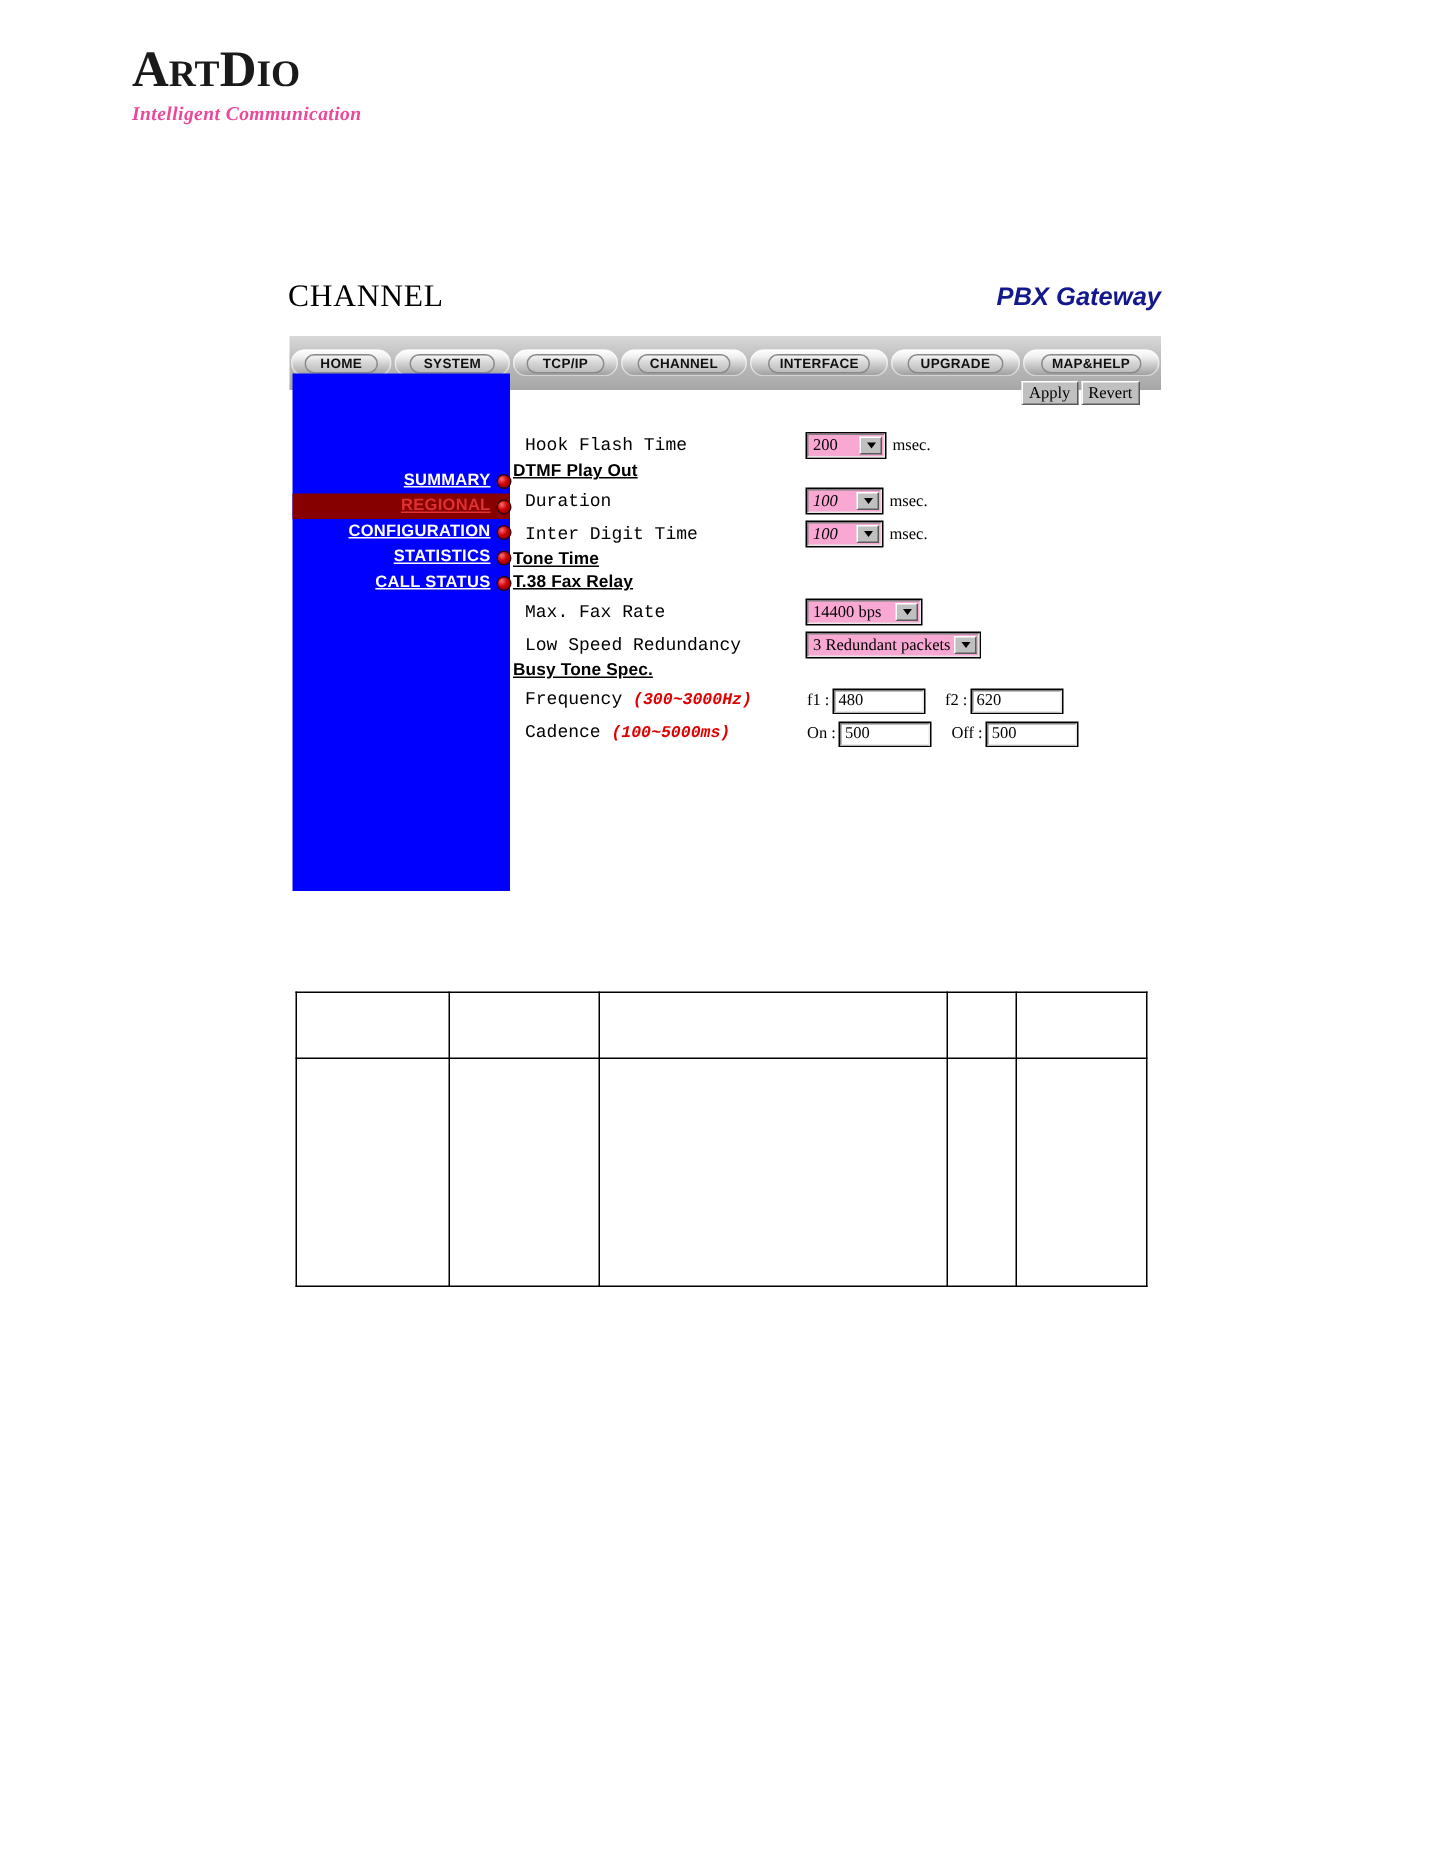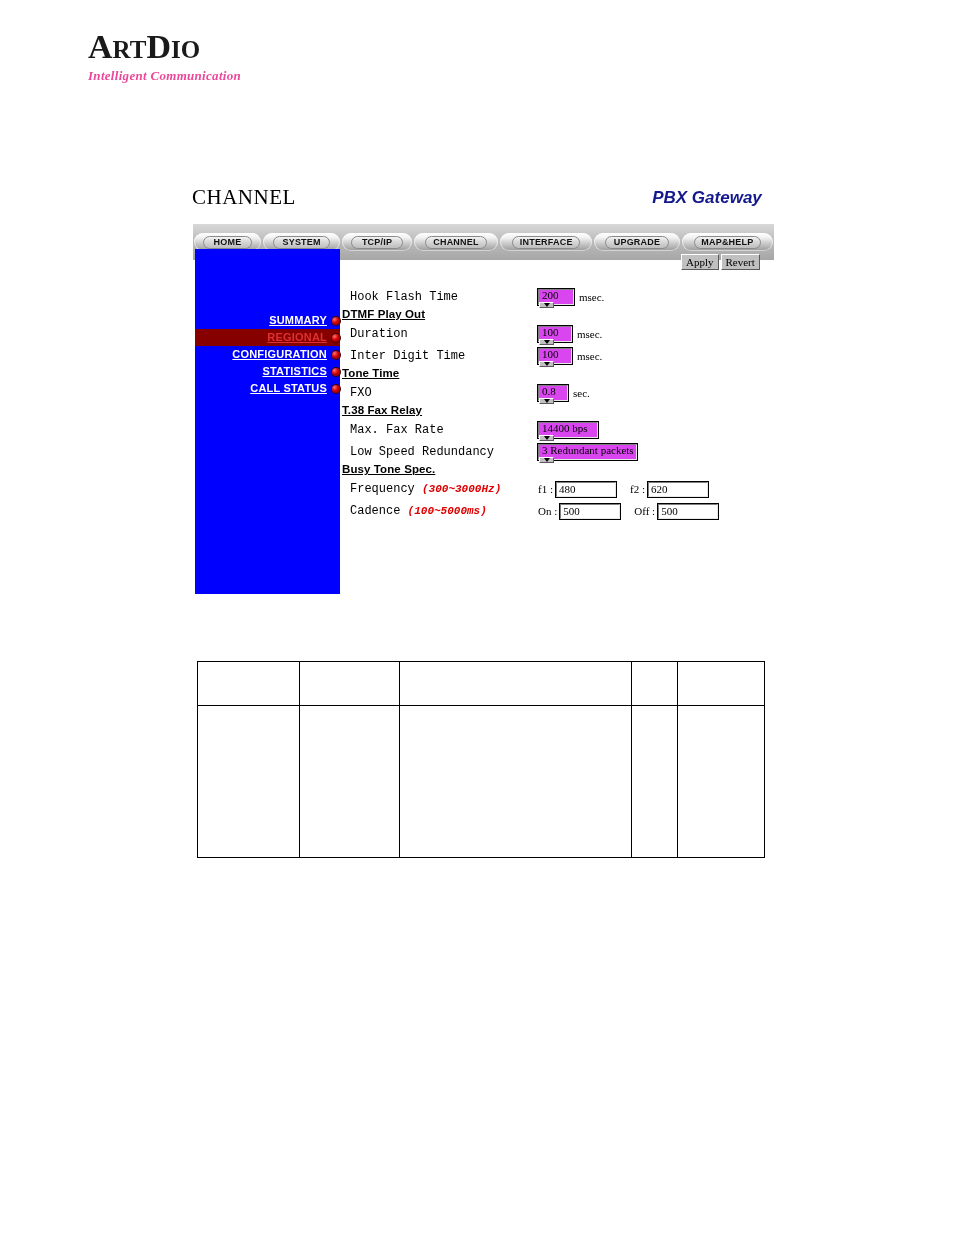--- a/index.html
+++ b/index.html
@@ -54,21 +54,21 @@
     font-size: 21px;
     color: #000000;
     letter-spacing: 0.5px;
     white-space: nowrap;
   }
   #product-title {
     position: absolute;
     left: 640px;
     top: 188px;
     width: 134px;
-    text-align: center;
+    text-align: right;
     font-family: "Liberation Sans", sans-serif;
     font-size: 17px;
     font-weight: bold;
     font-style: italic;
     color: #13188c;
     white-space: nowrap;
   }
 
   
   #navbar {
@@ -236,28 +236,27 @@
   .ctrl-wrap {
     display: flex;
     align-items: center;
   }
 
   
   .sel {
     display: inline-flex;
     align-items: stretch;
     height: 16px;
-    background: #d946ef;
+    background: #f9a8d4;
     border-top: 1px solid #7f7f7f;
     border-left: 1px solid #7f7f7f;
     border-right: 1px solid #e8e8e8;
     border-bottom: 1px solid #e8e8e8;
     box-shadow: 0 0 0 1px #000000;
     box-sizing: border-box;
-    flex-direction: column;
   }
   .sel .sel-val {
     font-family: "Liberation Serif", serif;
     font-size: 11px;
     color: #000000;
     padding: 0 3px;
     display: flex;
     align-items: center;
     white-space: nowrap;
     line-height: 11px;
@@ -276,21 +275,21 @@
     flex: 0 0 auto;
     margin: 1px 1px 1px 0;
   }
   .sel .sel-arrow .tri {
     width: 0; height: 0;
     border-left: 3.5px solid transparent;
     border-right: 3.5px solid transparent;
     border-top: 4px solid #000000;
   }
   .sel.w-flash .sel-val { width: 28px; }
-  .sel.w-num   .sel-val { width: 26px; }
+  .sel.w-num   .sel-val { width: 26px; font-style: italic; }
   .sel.w-fxo   .sel-val { width: 22px; }
   .sel.w-rate  .sel-val { width: 52px; }
   .sel.w-red   .sel-val { width: 91px; }
 
   
   .unit {
     font-family: "Liberation Serif", serif;
     font-size: 11px;
     color: #000000;
     margin-left: 5px;
@@ -460,32 +459,20 @@
               <span class="tri"></span>
             </span>
         </span>
         <span class="unit">msec.</span>
       </span>
     </div>
   </div>
 
   <div class="form-section">
     <div class="sec-head">Tone Time</div>
-    <div class="form-row">
-      <span class="row-label">FXO</span>
-      <span class="ctrl-wrap">
-        <span class="sel w-fxo">
-          <span class="sel-val">0.8</span>
-          <span class="sel-arrow">
-              <span class="tri"></span>
-            </span>
-        </span>
-        <span class="unit">sec.</span>
-      </span>
-    </div>
   </div>
 
   <div class="form-section">
     <div class="sec-head">T.38 Fax Relay</div>
     <div class="form-row">
       <span class="row-label">Max. Fax Rate</span>
       <span class="ctrl-wrap">
         <span class="sel w-rate">
           <span class="sel-val">14400 bps</span>
           <span class="sel-arrow">

